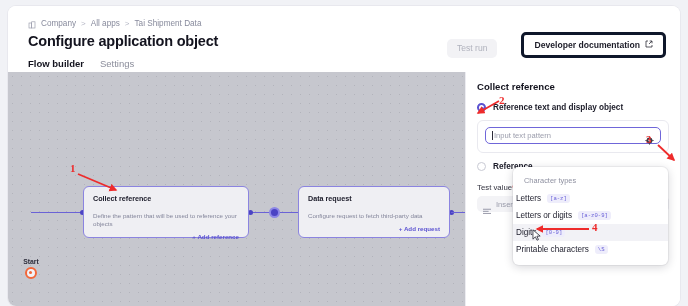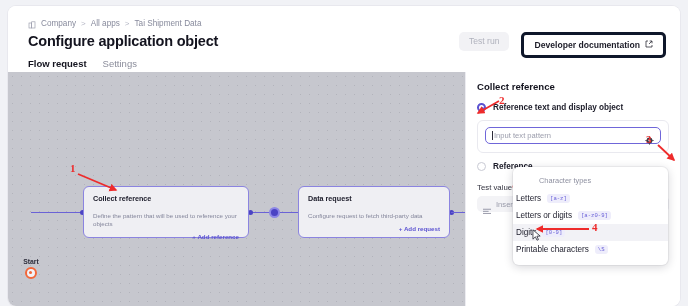--- a/index.html
+++ b/index.html
@@ -50,21 +50,21 @@
     display: flex; gap: 16px; align-items: flex-end;
   }
   .tab {
     font-size: 9.5px; color: #8b8d9b; padding-bottom: 4px;
     border-bottom: 2px solid transparent; cursor: pointer;
   }
   .tab.active { color: #14141f; font-weight: bold; border-bottom-color: #3c3f55; }
 
   .hdr-actions {
     position: absolute; right: 14px; top: 26px;
-    display: flex; gap: 12px; align-items: flex-start;
+    display: flex; gap: 24px; align-items: flex-end;
   }
   .btn {
     font-size: 8.6px; border-radius: 5px; padding: 5px 10px;
     white-space: nowrap; cursor: pointer; line-height: 1;
   }
   .btn-ghost { background: #f2f2f5; color: #b0b2bd; border: none; }
   .btn-outline {
     background: #ffffff; color: #1c1c28; border: 3px solid #0f172a;
     font-weight: bold; display: flex; align-items: center; gap: 5px;
   }
@@ -202,21 +202,21 @@
   
   .dropdown {
     position: absolute; left: 513px; top: 167px;
     width: 155px; background: #ffffff;
     border-radius: 6px;
     box-shadow: 0 2px 10px rgba(20,20,40,0.18), 0 0 0 1px rgba(20,20,40,0.05);
     padding: 5px 0 7px 0;
     z-index: 30;
   }
   .dd-head {
-    font-size: 7.4px; color: #8e90a0; padding: 4px 11px 5px 26px;
+    font-size: 7.4px; color: #8e90a0; padding: 4px 11px 5px 11px;
   }
   .dd-item {
     display: flex; align-items: center; gap: 6px;
     padding: 4px 3px; font-size: 8.2px; color: #1d1d2b; cursor: pointer;
   }
   .dd-item.hover { background: #f2f2f6; }
   .badge {
     font-family: "Liberation Mono", monospace;
     font-size: 5.6px; color: #6a61d8; background: #eeedfb;
     border-radius: 3px; padding: 1.5px 3px; line-height: 1;
@@ -242,21 +242,21 @@
         <span class="bc-item">Company</span>
         <span class="bc-sep">&gt;</span>
         <span class="bc-item">All apps</span>
         <span class="bc-sep">&gt;</span>
         <span class="bc-item">Tai Shipment Data</span>
       </div>
 
       <div class="page-title">Configure application object</div>
 
       <div class="tabs">
-        <div class="tab active">Flow request</div>
+        <div class="tab active">Flow builder</div>
         <div class="tab">Settings</div>
       </div>
 
       <div class="hdr-actions">
         <div class="btn btn-ghost">Test run</div>
         <div class="btn btn-outline">
           <span>Developer documentation</span>
           <span>
             <svg viewBox="0 0 12 12" width="8" height="8">
               <path d="M4.5 1.5H1.5v9h9V7.5" fill="none" stroke="#1c1c28" stroke-width="1.1"></path>

